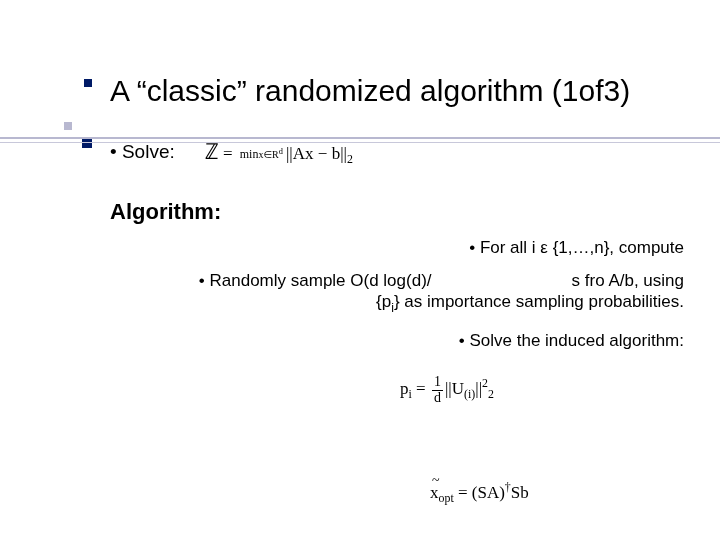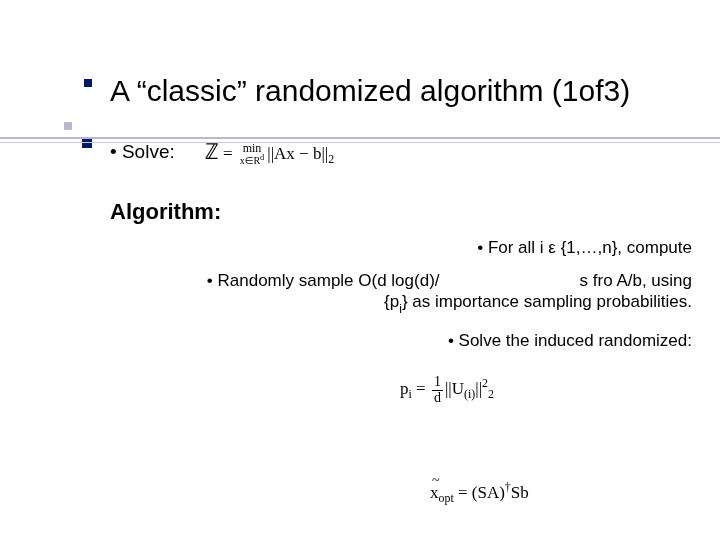--- a/index.html
+++ b/index.html
@@ -10,21 +10,21 @@
     background: #fff;
     font-family: "Comic Sans MS", "Comic Sans", cursive, sans-serif;
     color: #000;
     overflow: hidden;
   }
   .slide {
     position: relative;
     width: 720px;
     height: 540px;
     box-sizing: border-box;
-    padding: 24px 28px 30px 110px;
+    padding: 24px 36px 30px 110px;
   }
   .deco {
     position: absolute;
     left: 64px;
     top: 70px;
     width: 40px;
     height: 80px;
   }
   .deco .sq1 {
     position: absolute;
@@ -101,21 +101,21 @@
     font-family: Georgia, "Times New Roman", serif;
     font-size: 17px;
     white-space: nowrap;
   }
   .formula .script { font-family: "Brush Script MT", cursive; font-size: 22px; }
   .formula .op { font-family: "Times New Roman", serif; }
   .formula .sub2 { font-size: 0.7em; vertical-align: sub; }
   .formula .sup { font-size: 0.7em; vertical-align: super; }
   .stack {
     display: inline-flex;
-    flex-direction: column;
+    flex-direction: row;
     align-items: center;
     font-size: 11px;
     line-height: 1.05;
     vertical-align: middle;
     margin: 0 3px;
   }
   .stack .top { font-size: 12px; }
   .stack .bot { font-size: 10px; }
   .frac {
     display: inline-flex;
@@ -184,21 +184,21 @@
     </div>
 
     <div class="small">
       <div class="bullet-line">• For all i ε {1,…,n}, compute</div>
 
       <div class="wrap-line">
         <span>• Randomly sample O(d log(d)/</span><span style="display:inline-block;width:140px;"></span><span>s fro A/b, using</span><br>
         <span>{p</span><span class="sub">i</span><span>} as importance sampling probabilities.</span>
       </div>
 
-      <div class="bullet-line" style="margin-top:14px;">• Solve the induced randomized:</div>
+      <div class="bullet-line" style="margin-top:14px;">• Solve the induced algorithm:</div>
     </div>
 
   </div>
 
   <div class="pi-formula-wrap formula">
     <span class="op">p</span><span class="sub2">i</span><span> = </span><span class="frac">
         <span class="fn">1</span>
         <span class="fd">d</span>
       </span><span>||</span><span class="op">U</span><span class="sub2">(i)</span><span>||</span><span class="sup">2</span><span class="sub2">2</span>
   </div>

